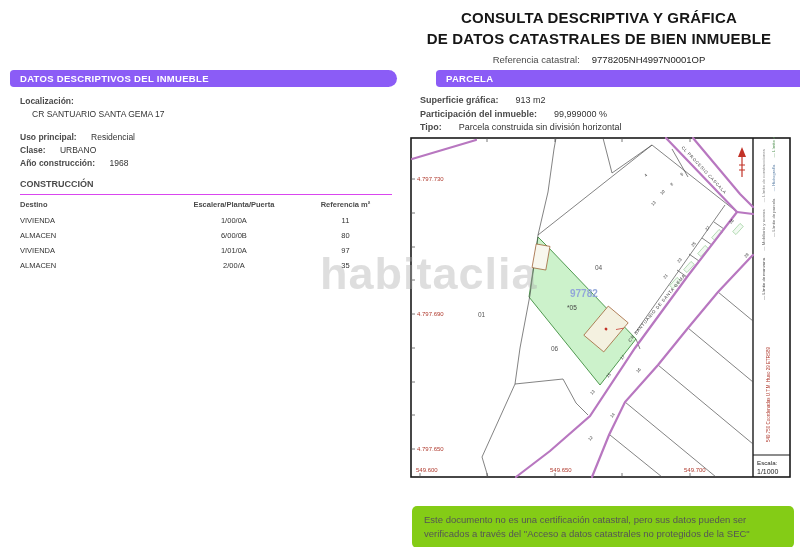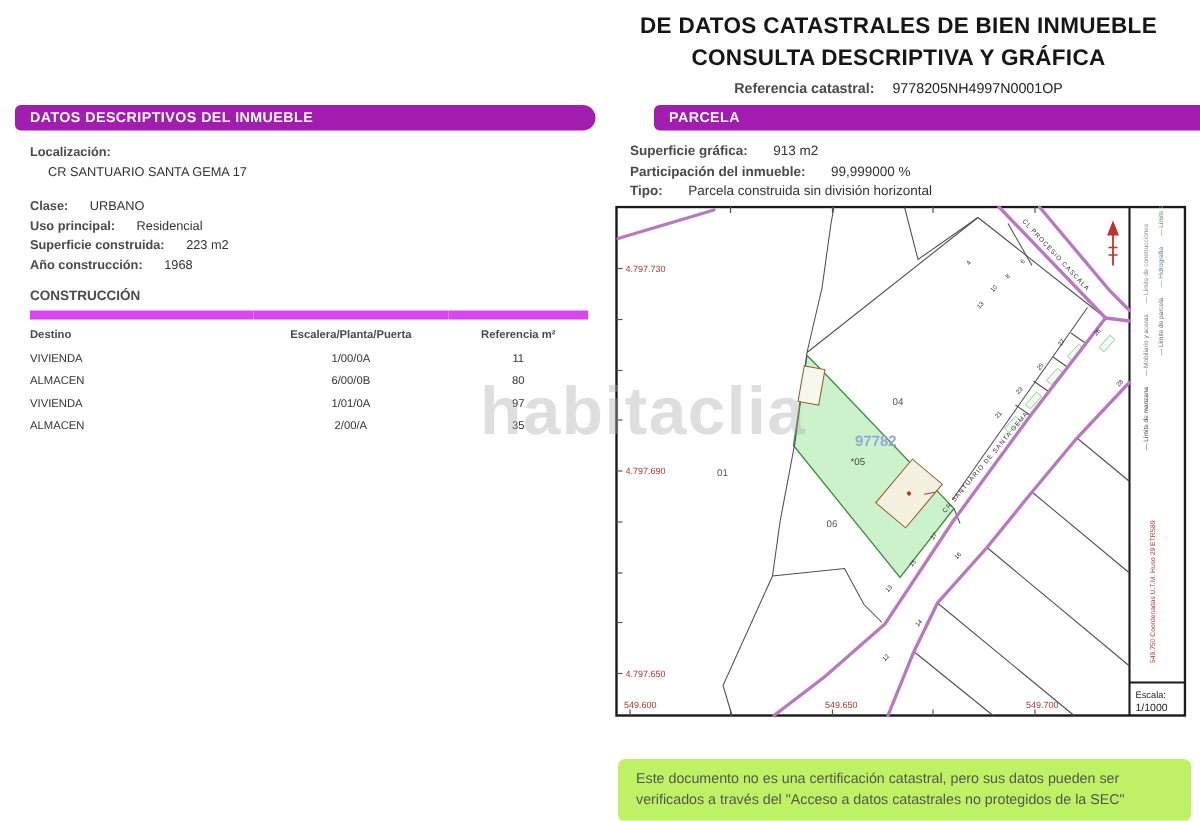--- a/index.html
+++ b/index.html
@@ -3,69 +3,68 @@
 <meta charset="utf-8">
 <style>
   html,body{margin:0;padding:0;background:#ffffff;}
   body{width:800px;height:547px;position:relative;overflow:hidden;
        font-family:"Liberation Sans",sans-serif;color:#333;}
   .abs{position:absolute;}
   
   .doc-title{left:400px;top:7px;width:398px;text-align:center;}
   .doc-title .t{font-size:15px;font-weight:bold;color:#161616;line-height:21px;letter-spacing:.2px;}
   .ref-row{margin-top:5px;font-size:9.5px;color:#222;}
-  .ref-row .lbl{font-weight:bold;margin-right:12px;}
-  
-  .bar{height:17px;background:#a21caf;border-radius:4px 9px 9px 4px;
+  .ref-row .lbl{font-weight:normal;margin-right:12px;}
+  
+  .bar{height:17px;background:#8b5cf6;border-radius:4px 9px 9px 4px;
        color:#fff;font-size:9.5px;font-weight:bold;line-height:17px;
        padding-left:10px;letter-spacing:.3px;box-sizing:border-box;}
   .bar-left{left:10px;top:70px;width:387px;}
   .bar-right{left:436px;top:70px;width:383px;}
   
   .left-content{left:20px;top:95px;width:377px;font-size:8.5px;line-height:13px;}
   .lbl{font-weight:bold;color:#4a4a4a;}
   .val{color:#333;padding-left:12px;}
   .gap10{height:10px;}
   .constr-title{font-weight:bold;color:#4a4a4a;font-size:9px;margin-top:8px;}
-  table.constr{width:372px;border-collapse:collapse;margin-top:3px;border-top:6px solid #d946ef;
+  table.constr{width:372px;border-collapse:collapse;margin-top:3px;border-top:1px solid #d946ef;
                font-size:7.5px;color:#333;}
   table.constr th{font-weight:bold;color:#4a4a4a;padding:3px 0 2px;}
   table.constr td{padding:1px 0;}
   .c1{width:40%;text-align:left;} .c2{width:35%;text-align:center;} .c3{width:25%;text-align:center;}
   
   .right-fields{left:420px;top:94px;width:370px;font-size:9px;line-height:13.5px;}
   .right-fields .lbl{margin-right:5px;}
   .map-wrap{left:410px;top:137px;width:381px;height:341px;}
   
   .watermark{left:320px;top:248px;font-size:45px;font-weight:bold;
              color:rgba(168,168,168,.38);letter-spacing:1px;z-index:40;pointer-events:none;}
   
-  .disclaimer{left:412px;top:506px;width:358px;background:#bef264;border-radius:5px;
+  .disclaimer{left:412px;top:506px;width:358px;background:#84cc16;border-radius:5px;
               padding:7px 12px;font-size:9.5px;line-height:14px;color:#555;}
 </style>
 </head>
 <body>
 
 <div class="abs doc-title">
+  <div class="t">CONSULTA DESCRIPTIVA Y GRÁFICA</div>
   <div class="t">DE DATOS CATASTRALES DE BIEN INMUEBLE</div>
-  <div class="t">CONSULTA DESCRIPTIVA Y GRÁFICA</div>
   <div class="ref-row">
     <span class="lbl">Referencia catastral:</span><span>9778205NH4997N0001OP</span>
   </div>
 </div>
 
 <div class="abs bar bar-left">DATOS DESCRIPTIVOS DEL INMUEBLE</div>
 
 <div class="abs left-content">
   <div class="lbl">Localización:</div>
   <div class="val">CR SANTUARIO SANTA GEMA 17</div>
   <div class="gap10"></div>
+  <div><span class="lbl">Uso principal:</span> <span class="val">Residencial</span></div>
   <div><span class="lbl">Clase:</span> <span class="val">URBANO</span></div>
-  <div><span class="lbl">Uso principal:</span> <span class="val">Residencial</span></div>
-  <div><span class="lbl">Superficie construida:</span> <span class="val">223 m2</span></div>
   <div><span class="lbl">Año construcción:</span> <span class="val">1968</span></div>
   <div class="constr-title">CONSTRUCCIÓN</div>
   <table class="constr">
     <thead>
       <tr>
         <th class="c1">Destino</th>
         <th class="c2">Escalera/Planta/Puerta</th>
         <th class="c3">Referencia m²</th>
       </tr>
     </thead>

